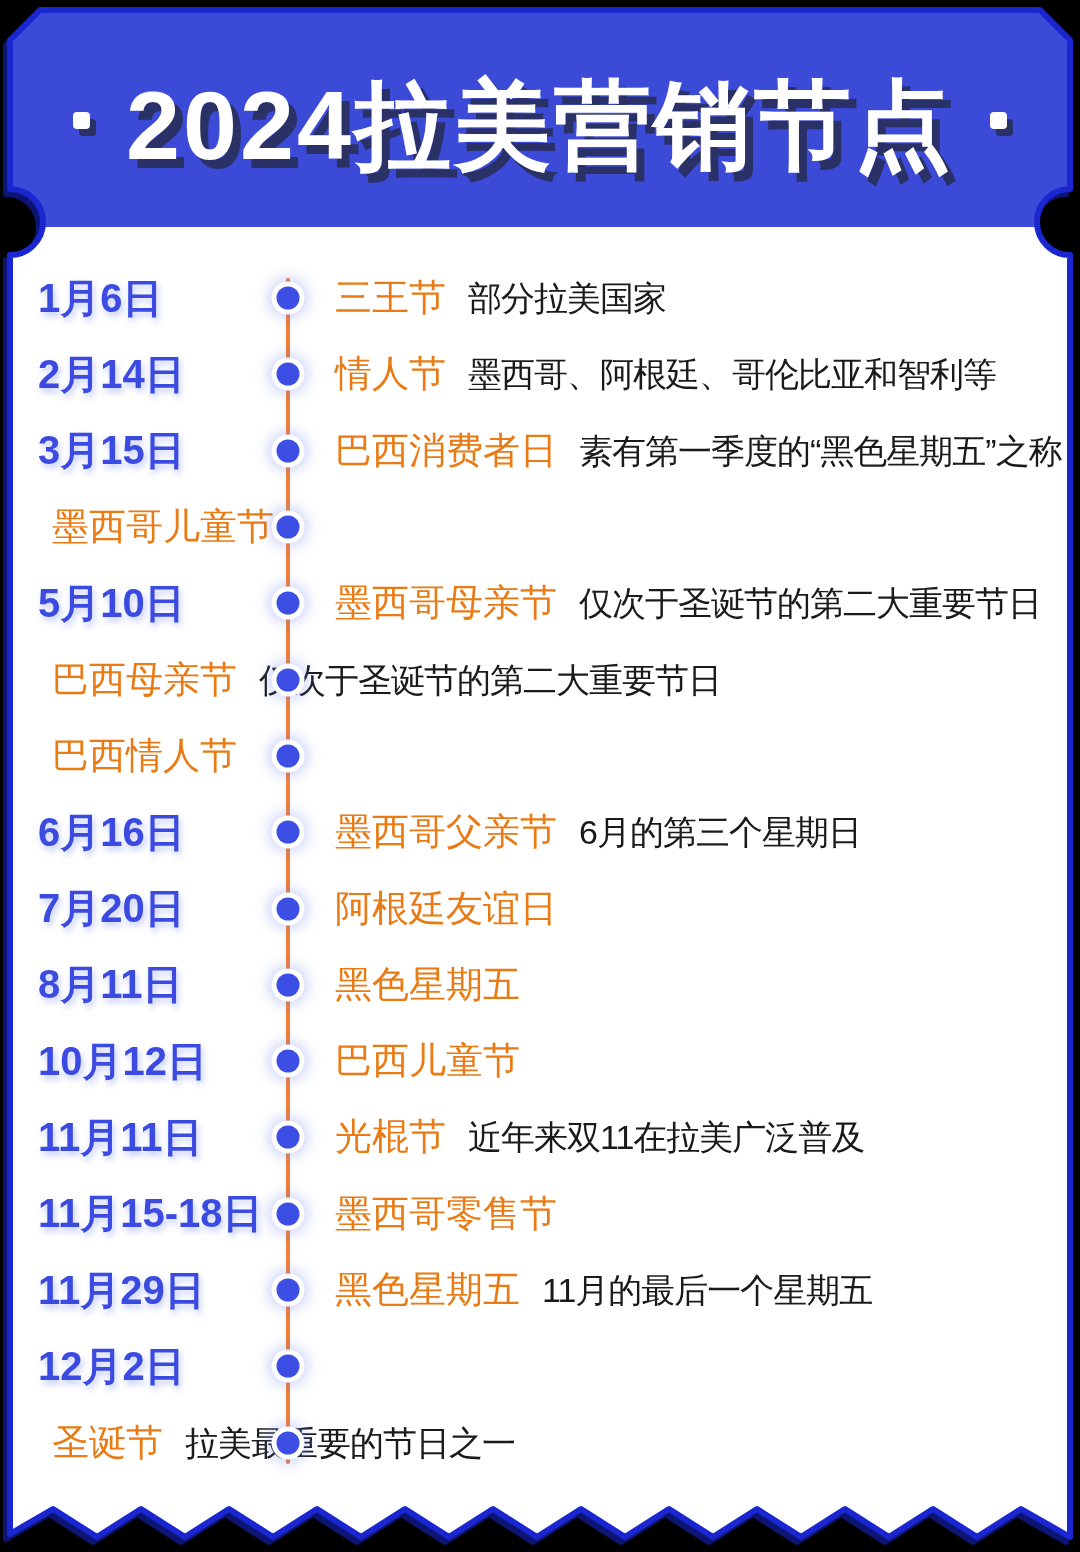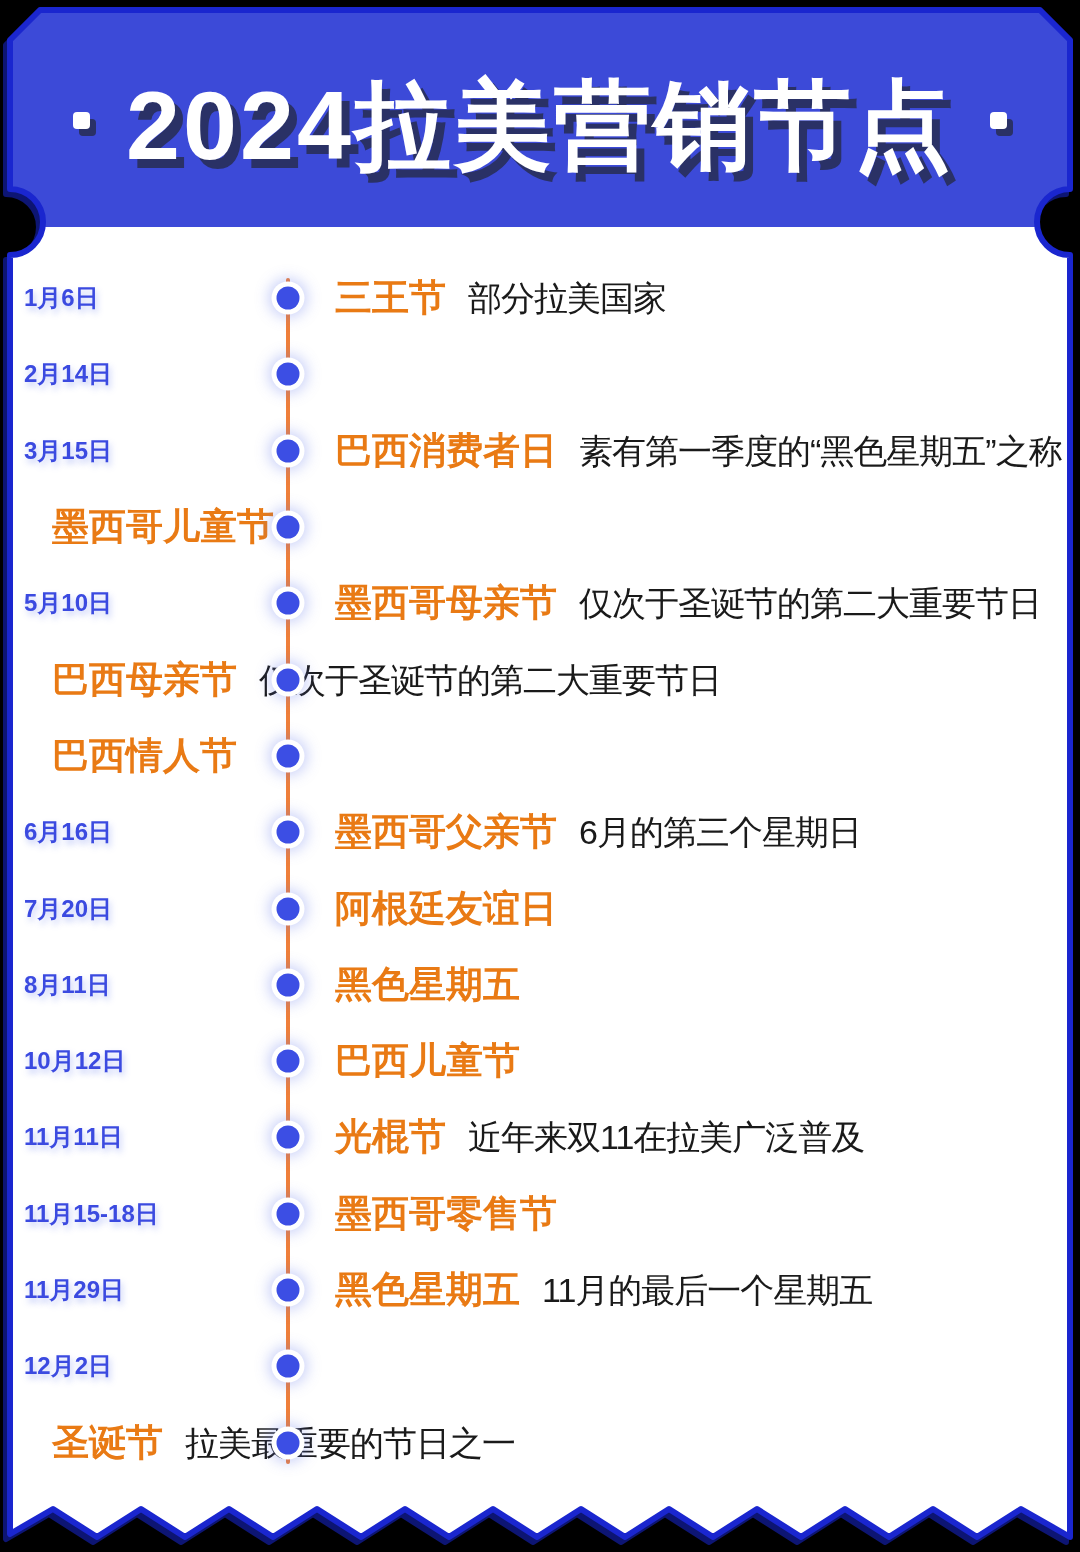--- a/index.html
+++ b/index.html
@@ -29,31 +29,31 @@
     text-shadow:8px 9px 0 var(--title_shadow,#2a3166);white-space:nowrap;
   }
   
   .timeline-line{
     position:absolute;left:286px;top:278px;width:4px;height:1186px;
     background:var(--line_orange,#ef7f3a);border-radius:2px;z-index:1;
   }
   .rows{position:absolute;top:260px;left:0;right:0;z-index:2;}
   .row{position:relative;height:76.3px;display:flex;align-items:center;}
   .event-date{
-    width:283px;padding-left:24px;box-sizing:border-box;flex:0 0 auto;
-    font-size:24px;font-weight:bold;color:var(--date_blue,#3b4ae0);
+    width:283px;padding-left:38px;box-sizing:border-box;flex:0 0 auto;
+    font-size:40px;font-weight:bold;color:var(--date_blue,#3b4ae0);
     text-shadow:2px 4px 6px rgba(120,140,240,.45);white-space:nowrap;
   }
   .event-dot{
     position:absolute;left:288px;top:50%;transform:translate(-50%,-50%);
     width:23px;height:23px;border-radius:50%;background:var(--dot_blue,#3c4ee4);
     box-shadow:0 0 0 5px #fff,0 0 14px 8px rgba(100,120,235,.35);
   }
   .event-text{padding-left:52px;white-space:nowrap;}
-  .event-name{font-size:37px;font-weight:bold;color:var(--holiday_orange,#e97a14);}
+  .event-name{font-size:37px;font-weight:normal;color:var(--holiday_orange,#e97a14);}
   .event-desc{font-size:34px;color:var(--desc_dark,#1a1a1a);letter-spacing:-1px;margin-left:22px;text-align:right;}
   .event-desc:empty{margin-left:0;}
 </style>
 </head>
 <body>
 
 <div class="stage">
 
   <svg class="ticket-svg" viewBox="0 0 1080 1552">
     <defs>
@@ -94,20 +94,23 @@
       <div class="event-date">1月6日</div>
       <div class="event-dot"></div>
       <div class="event-text">
         <span class="event-name">三王节</span><span class="event-desc">部分拉美国家</span>
       </div>
     </div>
 
     <div class="row">
       <div class="event-date">2月14日</div>
       <div class="event-dot"></div>
+      <div class="event-text">
+        <span class="event-name">情人节</span><span class="event-desc">墨西哥、阿根廷、哥伦比亚和智利等</span>
+      </div>
     </div>
 
     <div class="row">
       <div class="event-date">3月15日</div>
       <div class="event-dot"></div>
       <div class="event-text">
         <span class="event-name">巴西消费者日</span><span class="event-desc">素有第一季度的“黑色星期五”之称</span>
       </div>
     </div>
 

